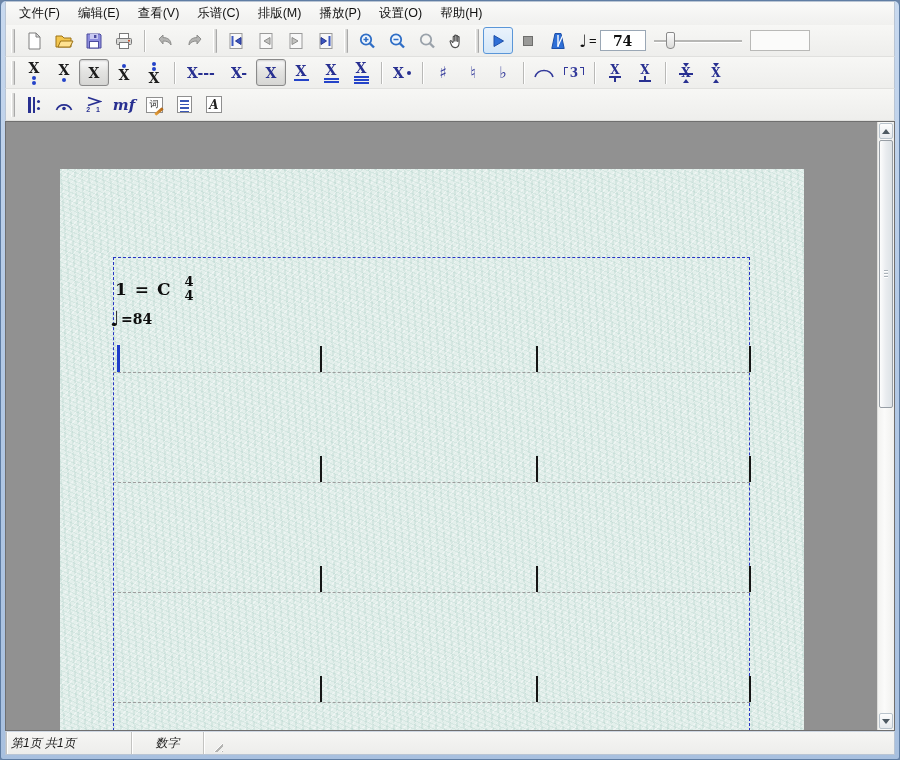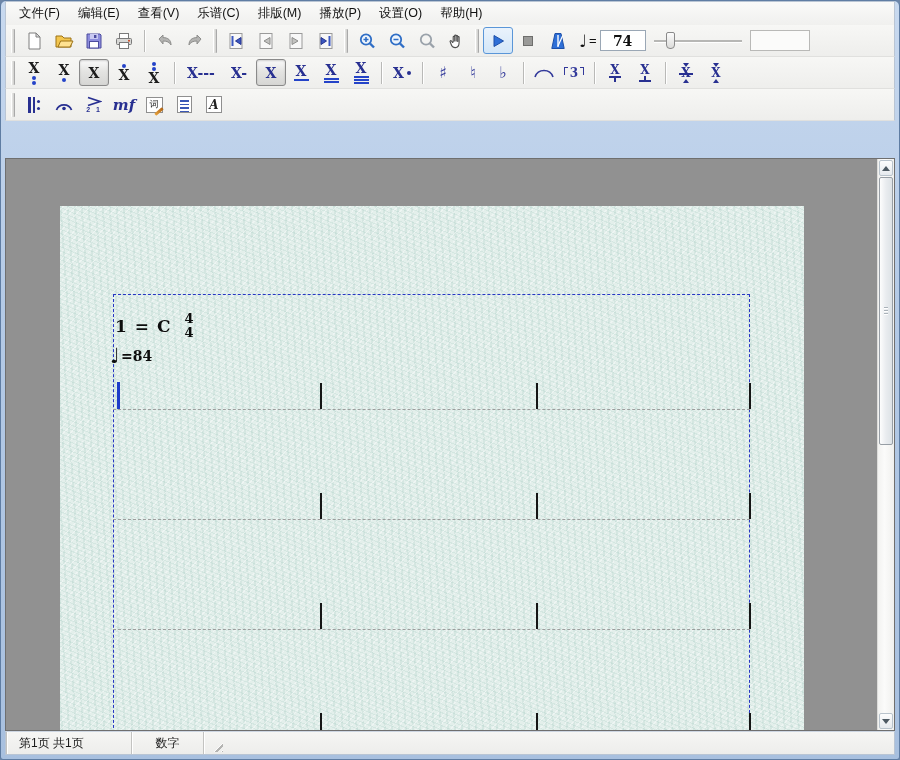--- a/index.html
+++ b/index.html
@@ -91,21 +91,21 @@
   .mf{font-family:"DejaVu Serif",serif;font-style:italic;font-weight:bold;font-size:15px;color:#283091;}
   .sheet{background:#fff;border:1px solid #8f8f8f;position:relative;}
   .lyr{width:17px;height:16px;font-size:9px;color:#222;display:flex;align-items:center;justify-content:center;}
   .lyr .pen{position:absolute;right:-2px;bottom:-1px;width:10px;height:3px;background:linear-gradient(90deg,#e8a33d,#b06414);transform:rotate(-40deg);border-radius:1px;}
   .doclines{width:15px;height:17px;padding:3px 2px;}
   .doclines i{display:block;height:1.5px;background:#3a57b5;margin-bottom:2px;}
   .fontA{width:16px;height:17px;display:flex;align-items:center;justify-content:center;
     font-family:"DejaVu Serif",serif;font-style:italic;font-weight:bold;font-size:12px;color:#222;}
 
   
-  .docview{flex:1;border:1px solid #6f6f6f;display:flex;overflow:hidden;background:#919191;margin-top:37px;}
+  .docview{flex:1;border:1px solid #6f6f6f;display:flex;overflow:hidden;background:#919191;}
   .workspace{position:relative;flex:1;overflow:hidden;}
   .page{position:absolute;left:54px;top:47px;width:744px;height:1010px;
     background-color:#e3efeb;
     background-image:
       repeating-linear-gradient(23deg, rgba(150,196,184,0.20) 0px, rgba(150,196,184,0.20) 1px, transparent 1px, transparent 4px),
       repeating-linear-gradient(-47deg, rgba(255,255,255,0.40) 0px, rgba(255,255,255,0.40) 1px, transparent 1px, transparent 5px),
       repeating-linear-gradient(86deg, rgba(118,173,160,0.13) 0px, rgba(118,173,160,0.13) 2px, transparent 2px, transparent 7px);
   }
   .margin-rect{position:absolute;left:53px;top:88px;width:637px;height:900px;border:1px dashed #2736c4;}
   .rowline{position:absolute;left:53px;width:637px;border-top:1px dashed #9d9d9d;}
@@ -130,21 +130,21 @@
   .tri-dn{width:0;height:0;border-left:4px solid transparent;border-right:4px solid transparent;border-top:5px solid #4e5a63;}
   .sthumb{position:absolute;left:1px;right:1px;top:18px;height:268px;border:1px solid #979ea5;border-radius:2px;
     background:linear-gradient(90deg,#fdfdfd,#e9ecef 50%,#dde2e6);}
   .sthumb::after{content:"";position:absolute;left:4px;right:4px;top:50%;margin-top:-4px;height:8px;
     background:repeating-linear-gradient(180deg,#aab2b9 0 1px,#fff 1px 2px,transparent 2px 3px);}
 
   
   .statusbar{height:24px;background:linear-gradient(#f6f6f4,#ededeb);border:1px solid #b9c5d4;border-top:1px solid #cdd6e2;
     display:flex;align-items:center;font-size:12px;color:#1a1a1a;}
   .status-ready{flex:1;padding-left:8px;}
-  .spanel{height:100%;display:flex;align-items:center;padding:0 12px;border-left:1px solid #c3c3c1;box-shadow:inset 1px 0 0 #fff;}
+  .spanel{height:100%;display:flex;align-items:center;padding:0 4px;border-left:1px solid #c3c3c1;box-shadow:inset 1px 0 0 #fff;font-style:italic;}
   .spanel.pages{width:125px;}
   .spanel.mode{width:72px;justify-content:center;}
   .grip-cell{width:22px;height:100%;border-left:1px solid #c3c3c1;box-shadow:inset 1px 0 0 #fff;position:relative;}
   .resize-grip{position:absolute;right:2px;bottom:2px;width:12px;height:12px;
     clip-path:polygon(100% 0,100% 100%,0 100%);
     background:repeating-linear-gradient(135deg,#fbfbfb 0 1px,#b4b4b2 1px 3px,transparent 3px 5px);}
 </style>
 </head>
 <body>
 

